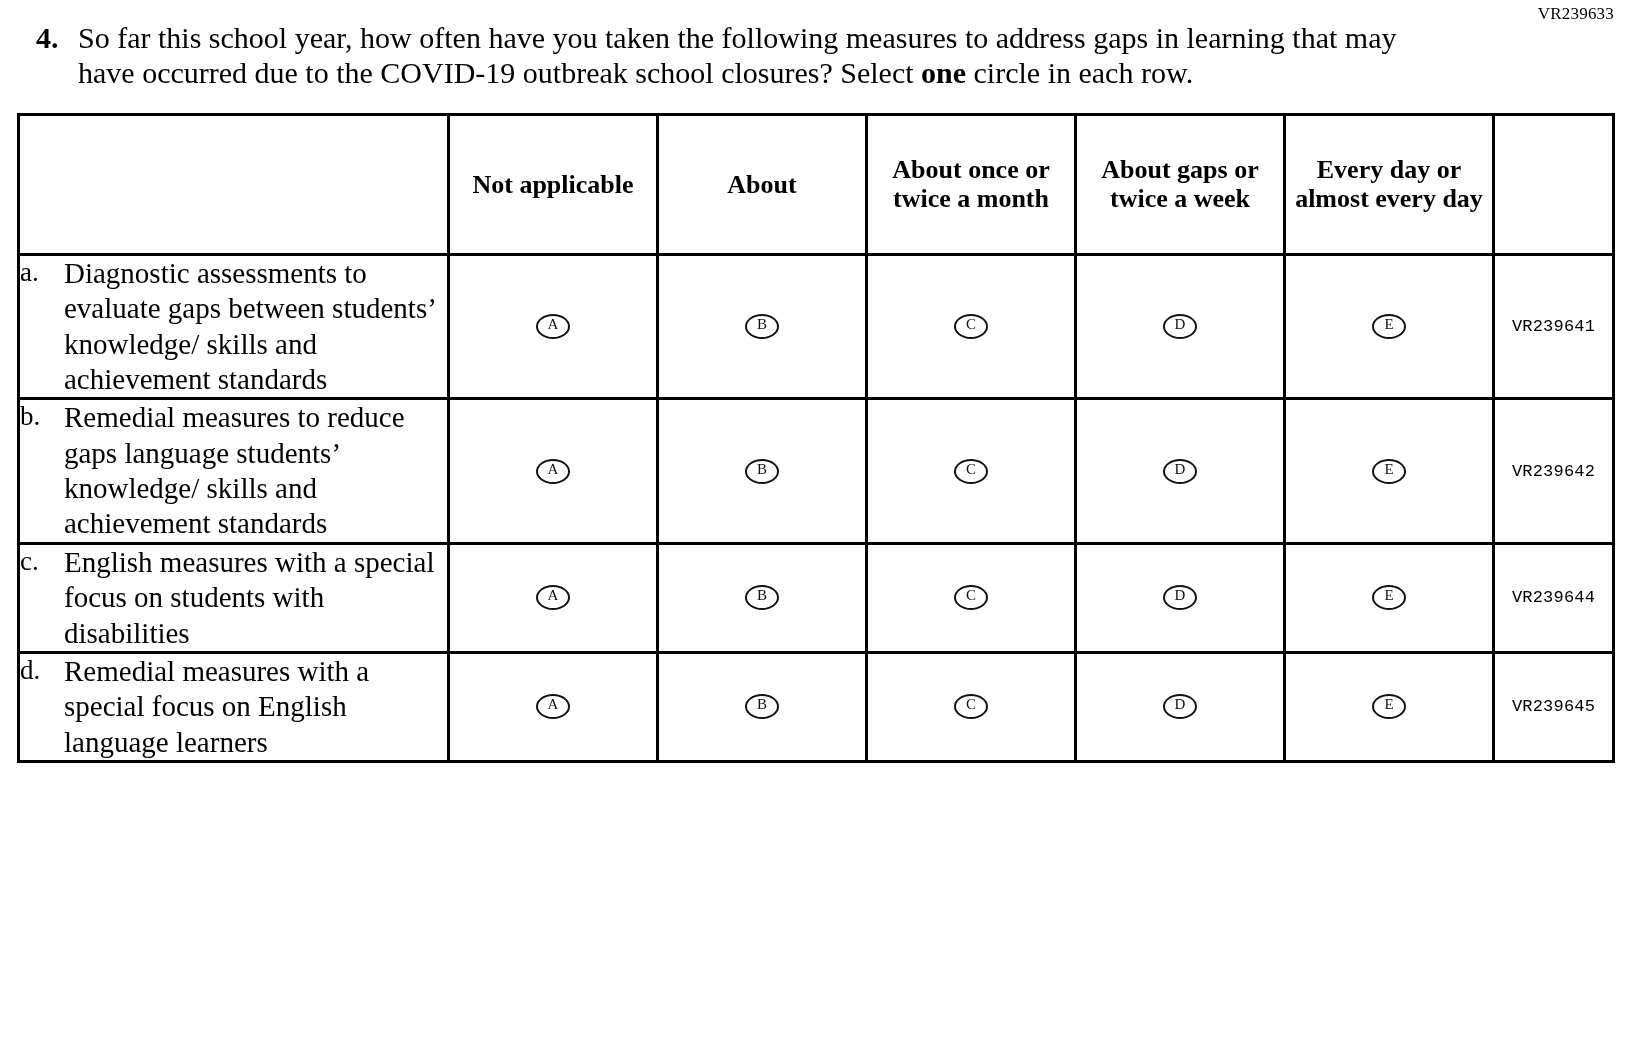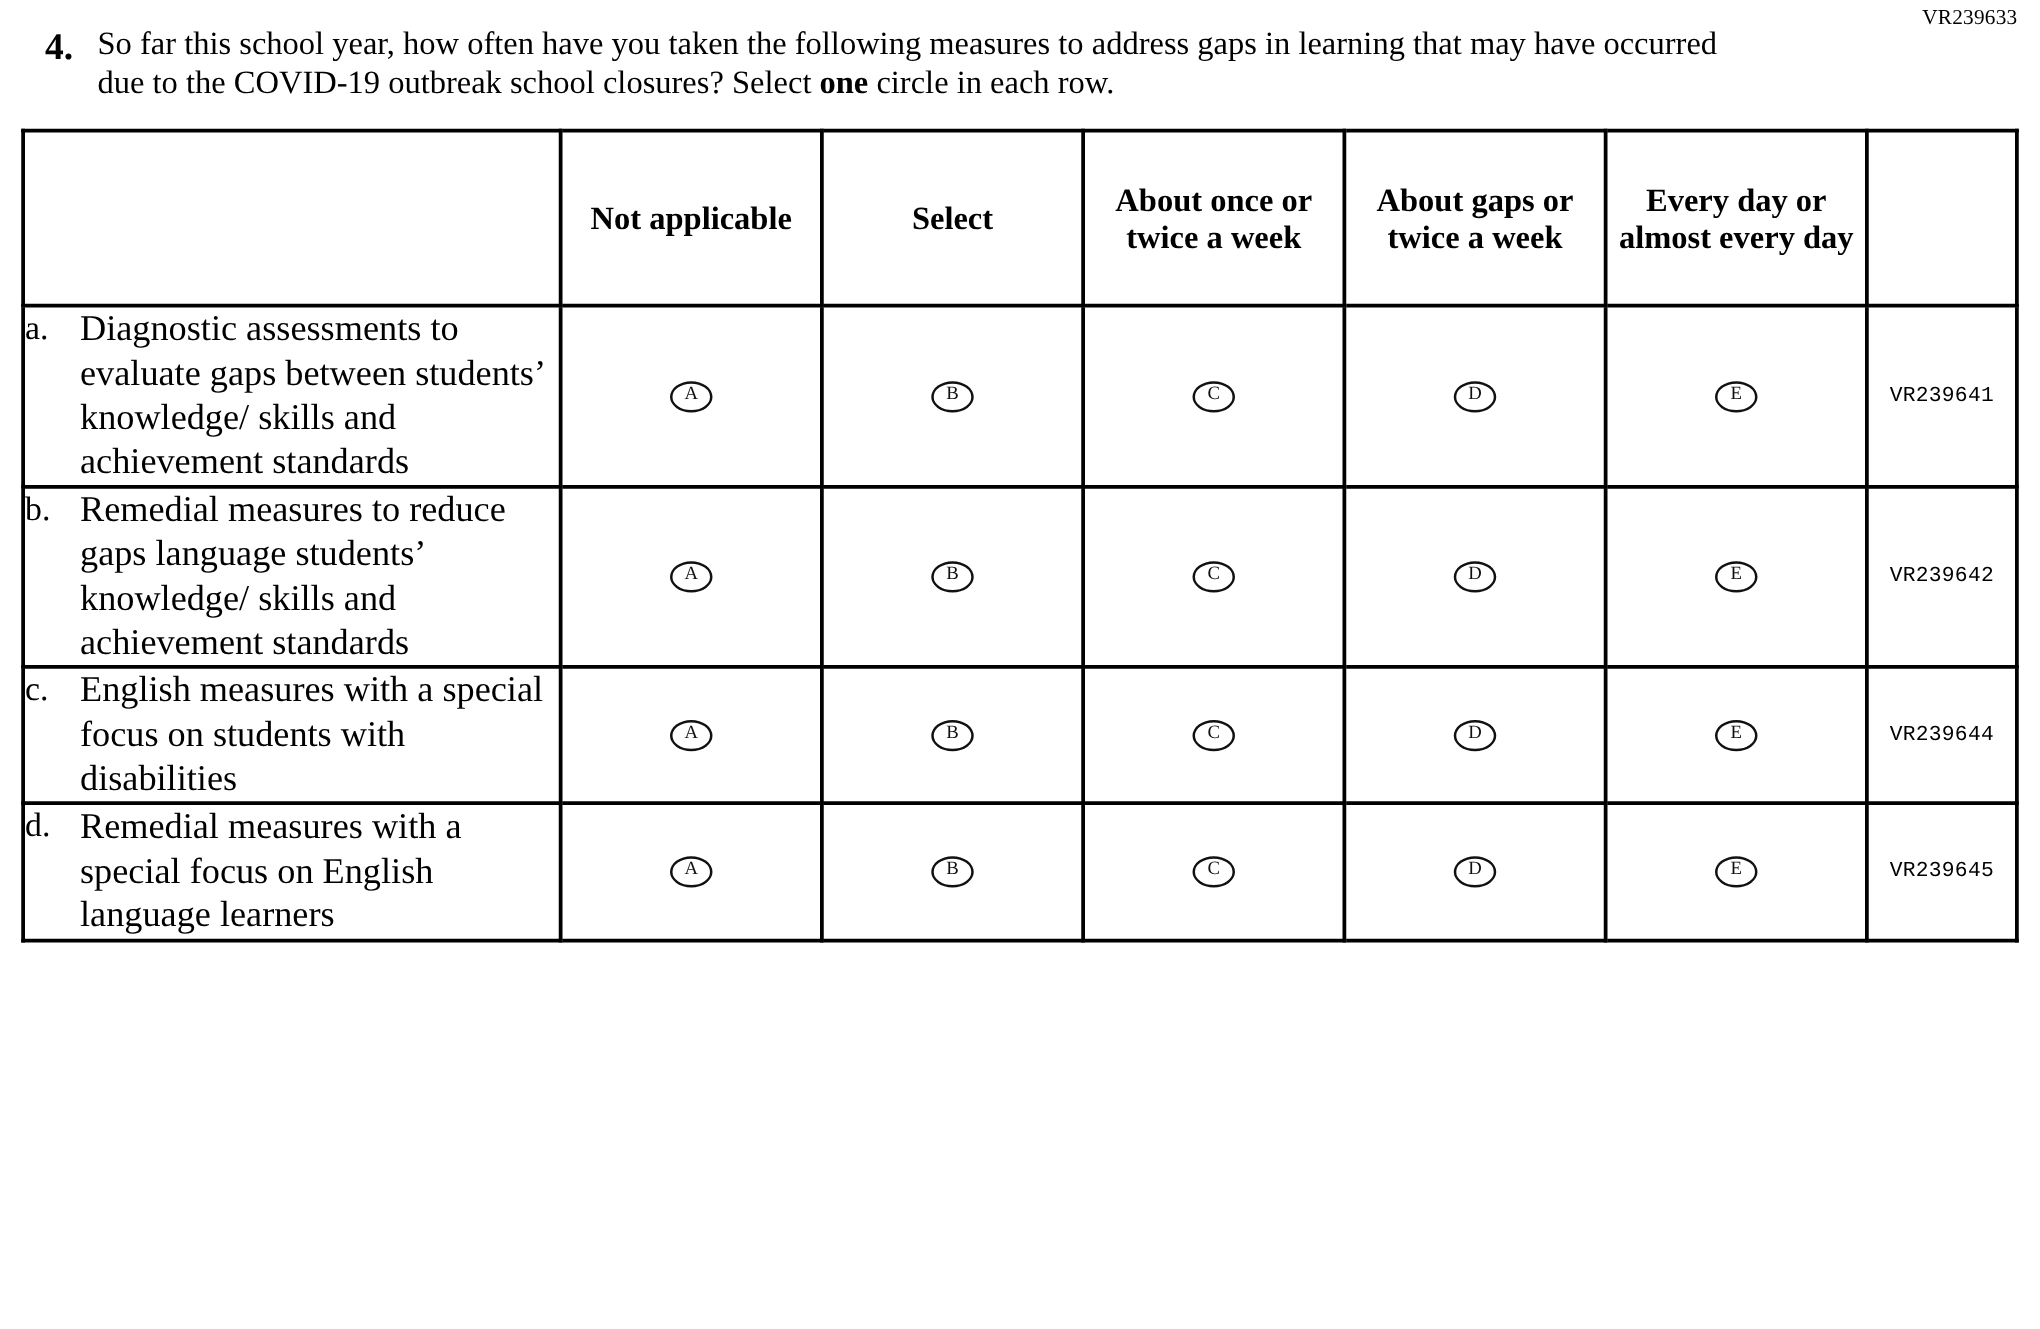--- a/index.html
+++ b/index.html
@@ -40,21 +40,21 @@
     box-sizing: border-box;
   }
   .q-number {
     font-size: 30px;
     font-weight: bold;
     line-height: 1.18;
     min-width: 42px;
     flex: 0 0 auto;
   }
   .q-text {
-    font-size: 26px;
+    font-size: 30px;
     line-height: 1.18;
     max-width: 1320px;
   }
   .q-text b { font-weight: bold; }
 
   table.matrix {
     border-collapse: collapse;
     margin: 22px auto 0 auto;
     width: 1582px;
     table-layout: fixed;
@@ -148,22 +148,22 @@
       <col class="c-opt">
       <col class="c-opt">
       <col class="c-opt">
       <col class="c-opt">
       <col class="c-code">
     </colgroup>
     <thead>
       <tr>
         <th class="hdr hdr-blank-left"></th>
         <th class="hdr">Not applicable</th>
-        <th class="hdr">Select</th>
-        <th class="hdr">About once or twice a week</th>
+        <th class="hdr">About</th>
+        <th class="hdr">About once or twice a month</th>
         <th class="hdr">About gaps or twice a week</th>
         <th class="hdr">Every day or almost every day</th>
         <th class="hdr hdr-blank-right"></th>
       </tr>
     </thead>
     <tbody>
       <tr>
         <td class="stem">
           <div class="stem-inner">
             <span class="stem-letter">a.</span>

